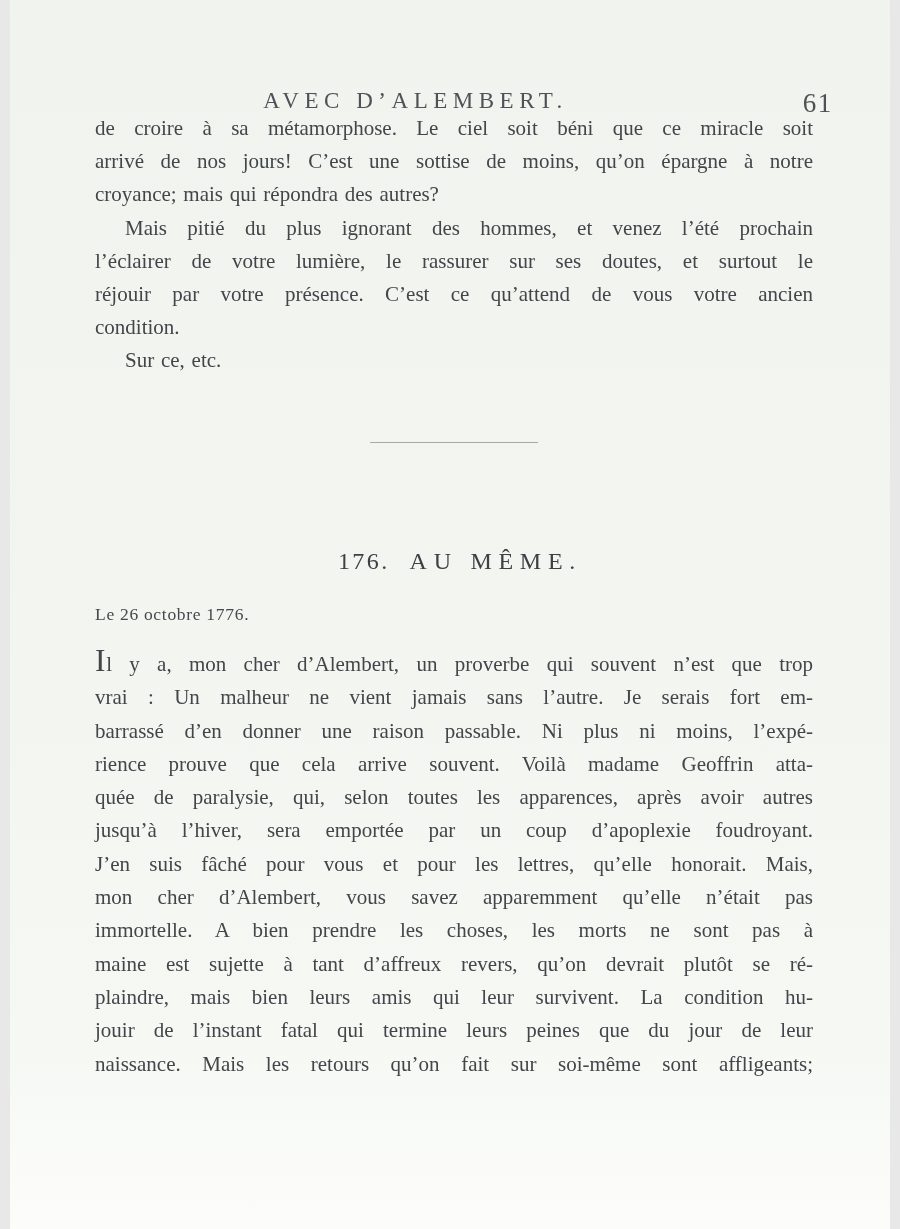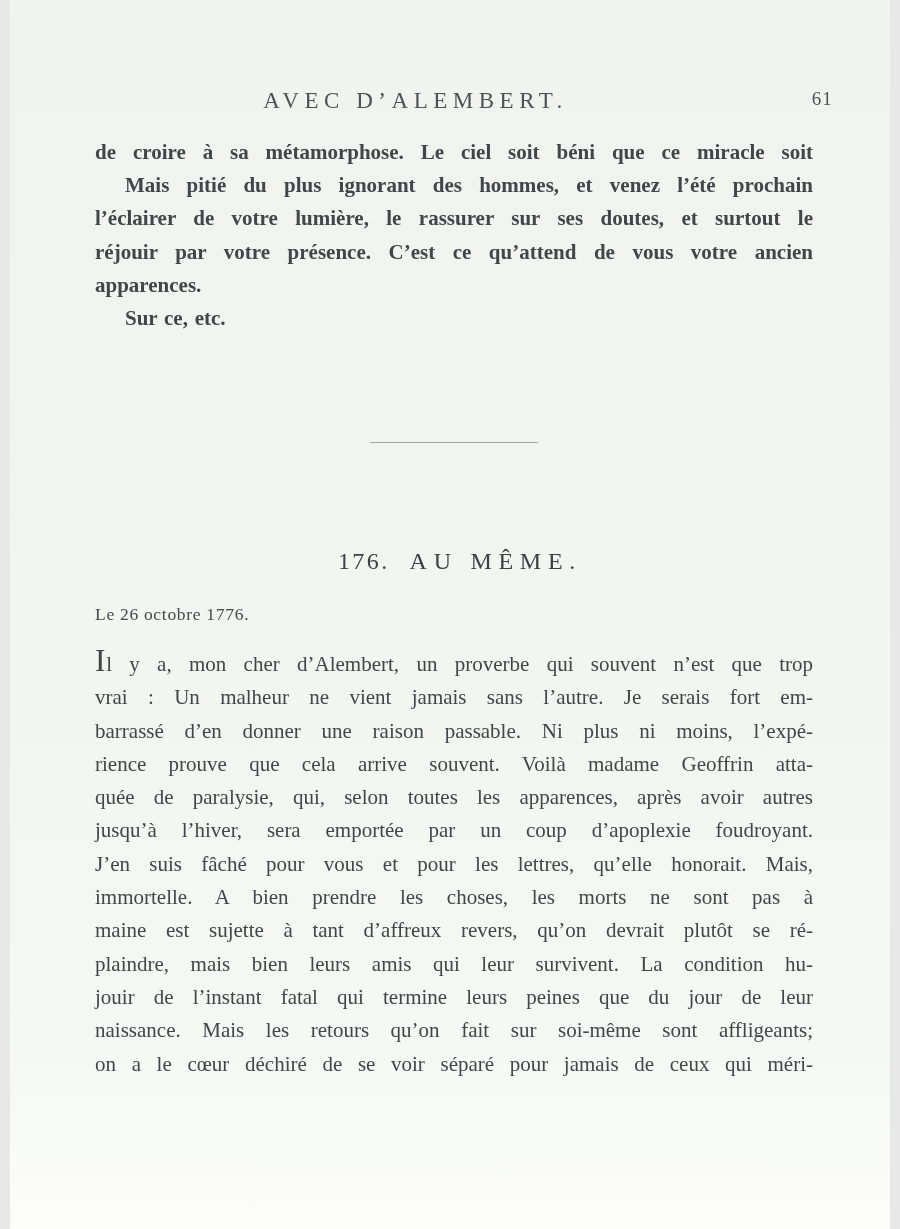--- a/index.html
+++ b/index.html
@@ -21,33 +21,33 @@
   }
   .running-title {
     position: absolute; left: 0; right: 97px;
     text-align: center;
     font-size: 23px;
     letter-spacing: 0.24em;
     color: #4c5256;
   }
   .page-number {
     position: absolute; right: 0; top: 0;
-    font-size: 19px;
+    font-size: 27px;
     letter-spacing: 0.06em;
     color: #4c5256;
   }
   
   .text-block {
     position: absolute;
     left: 85px;
     width: 718px;
     font-size: 21px;
     word-spacing: 1.5px;
   }
-  .top-block   { top: 136px; line-height: 33.2px; font-weight: bold; }
+  .top-block   { top: 112px; line-height: 33.2px; }
   .letter-block{ top: 648px; line-height: 33.3px; }
   .line { text-align: justify; text-align-last: justify; white-space: normal; }
   .line.last { text-align-last: left; }
   .line.first-indent { padding-left: 30px; box-sizing: border-box; }
   .lead-line::first-letter {
     font-size: 1.5em;
     line-height: 0.8em;
     letter-spacing: 0.02em;
   }
   
@@ -82,26 +82,28 @@
 <div class="page">
 
   <div class="running-head">
     <div class="running-title">AVEC D’ALEMBERT.</div>
     <div class="page-number">61</div>
   </div>
 
   <div class="text-block top-block">
       <div class="para">
         <div class="line">de croire à sa métamorphose. Le ciel soit béni que ce miracle soit</div>
+        <div class="line">arrivé de nos jours! C’est une sottise de moins, qu’on épargne à notre</div>
+        <div class="line last">croyance; mais qui répondra des autres?</div>
       </div>
       <div class="para">
         <div class="line first-indent">Mais pitié du plus ignorant des hommes, et venez l’été prochain</div>
         <div class="line">l’éclairer de votre lumière, le rassurer sur ses doutes, et surtout le</div>
         <div class="line">réjouir par votre présence. C’est ce qu’attend de vous votre ancien</div>
-        <div class="line last">apparences.</div>
+        <div class="line last">condition.</div>
       </div>
       <div class="para">
         <div class="line last first-indent">Sur ce, etc.</div>
       </div>
     </div>
 
   <div class="section-divider"></div>
 
   <div class="letter-heading">
     <span class="letter-number">176.</span><span class="letter-title">AU MÊME.</span>
@@ -111,22 +113,22 @@
 
   <div class="text-block letter-block">
       <div class="para">
         <div class="line lead-line">Il y a, mon cher d’Alembert, un proverbe qui souvent n’est que trop</div>
         <div class="line">vrai : Un malheur ne vient jamais sans l’autre. Je serais fort em-</div>
         <div class="line">barrassé d’en donner une raison passable. Ni plus ni moins, l’expé-</div>
         <div class="line">rience prouve que cela arrive souvent. Voilà madame Geoffrin atta-</div>
         <div class="line">quée de paralysie, qui, selon toutes les apparences, après avoir autres</div>
         <div class="line">jusqu’à l’hiver, sera emportée par un coup d’apoplexie foudroyant.</div>
         <div class="line">J’en suis fâché pour vous et pour les lettres, qu’elle honorait. Mais,</div>
+        <div class="line">mon cher d’Alembert, vous savez apparemment qu’elle n’était pas</div>
         <div class="line">immortelle. A bien prendre les choses, les morts ne sont pas à</div>
         <div class="line">maine est sujette à tant d’affreux revers, qu’on devrait plutôt se ré-</div>
         <div class="line">plaindre, mais bien leurs amis qui leur survivent. La condition hu-</div>
         <div class="line">jouir de l’instant fatal qui termine leurs peines que du jour de leur</div>
         <div class="line">naissance. Mais les retours qu’on fait sur soi-même sont affligeants;</div>
-        <div class="line">on a le cœur déchiré de se voir séparé pour jamais de ceux qui méri-</div>
       </div>
     </div>
 
 </div>
 
 </body></html>

